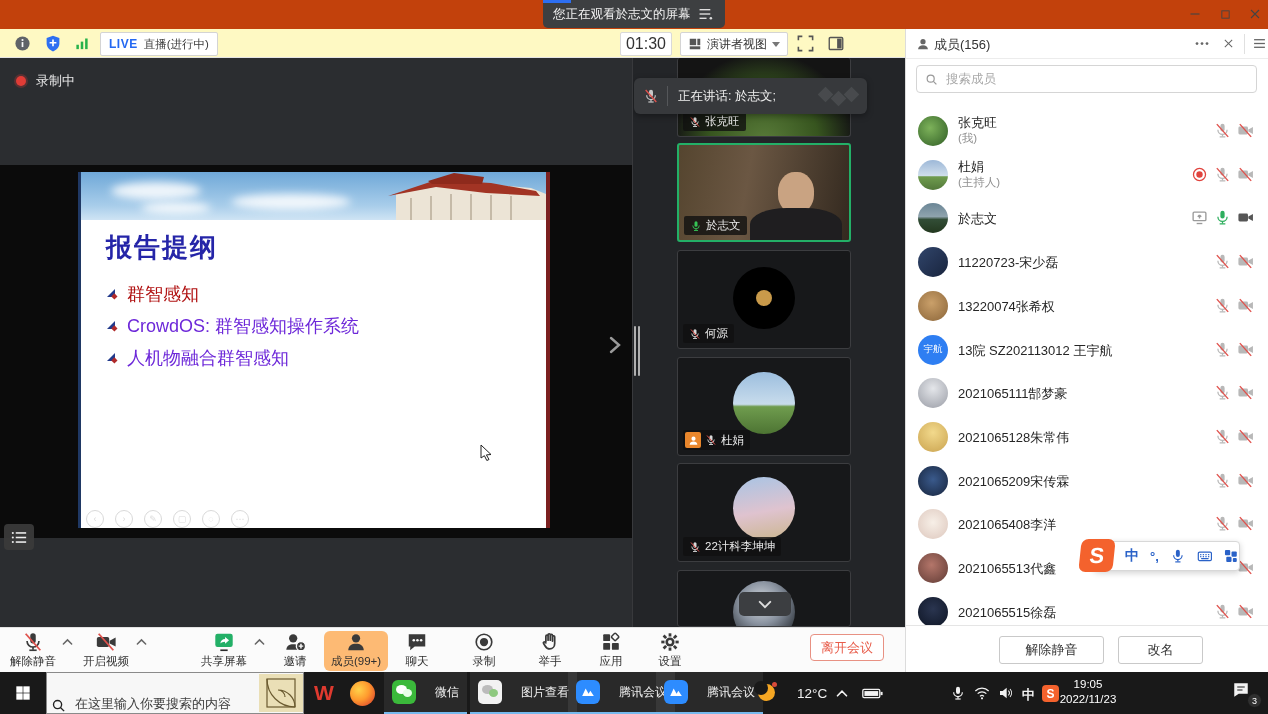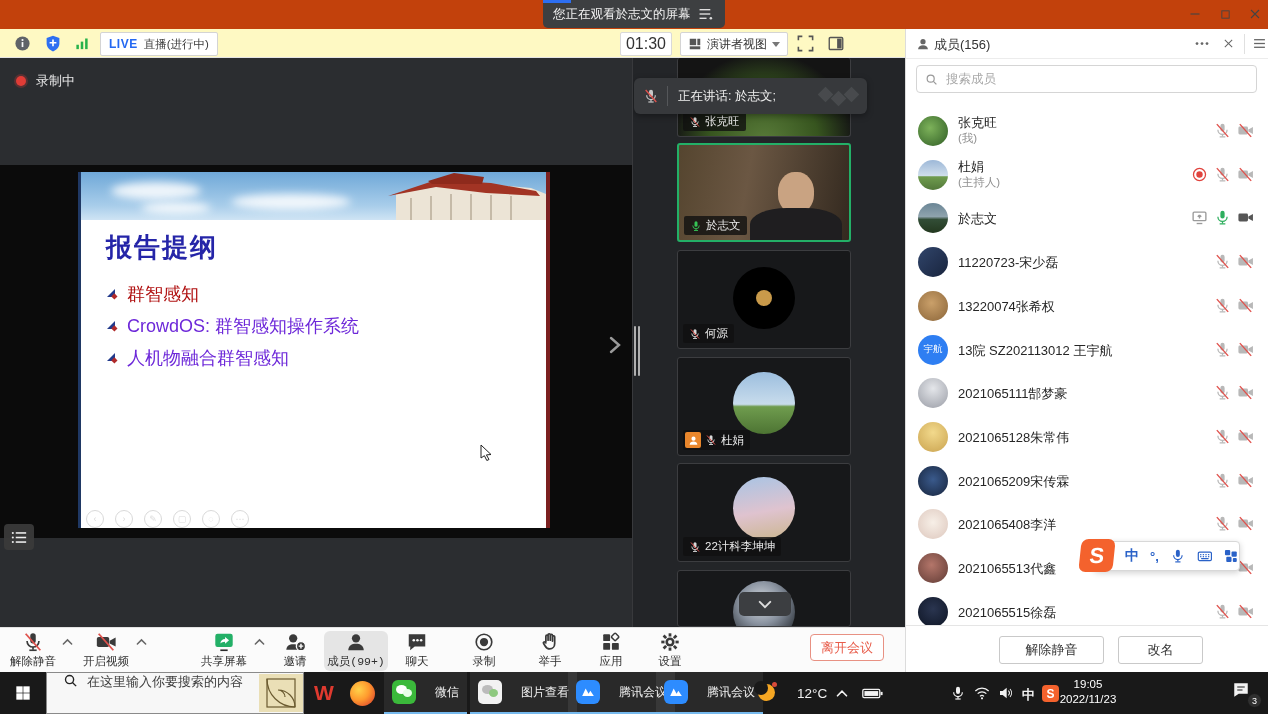--- a/index.html
+++ b/index.html
@@ -106,38 +106,38 @@
   .av8{background:radial-gradient(circle at 50% 45%,#3a5a8c,#17243c);}
   .av9{background:radial-gradient(circle at 50% 45%,#f7efe7,#ddc7bd);}
   .av10{background:radial-gradient(circle at 45% 40%,#b4766a,#5f3a34);}
   .av11{background:radial-gradient(circle at 50% 40%,#2a3550,#0e1524);}
 
   
   .bottombar{position:absolute;left:0;top:627px;width:905px;height:45px;background:#fbfbfb;border-top:1px solid #e2e2e2;box-sizing:border-box;}
   .tbitem{position:absolute;top:3px;width:64px;height:40px;text-align:center;cursor:pointer;}
   .tbitem .ic{width:22px;height:22px;margin:0 auto;display:block;color:#3a3a3a;}
   .tbitem .lbl{font-size:11.5px;color:#2e2e2e;margin-top:1px;white-space:nowrap;}
-  .tbitem.on{background:#e5e5e5;border-radius:6px;font-family:Liberation Mono, monospace;}
+  .tbitem.on{background:#fdba74;border-radius:6px;}
   .tbchev{position:absolute;top:10px;width:11px;height:8px;color:#666;}
   .leavebtn{position:absolute;left:810px;top:6px;width:74px;height:27px;border:1px solid #e89183;border-radius:4px;background:#fff;
     color:#e85c4a;font-size:13px;display:flex;align-items:center;justify-content:center;cursor:pointer;font-family:inherit;}
 
   
   .ime{position:absolute;left:1094px;top:541px;width:146px;height:30px;background:#fff;border:1px solid #d8d8d8;border-radius:4px;
     box-shadow:0 2px 6px rgba(0,0,0,.18);display:flex;align-items:center;gap:11px;padding-left:30px;box-sizing:border-box;}
   .slogo{position:absolute;left:1080px;top:539px;width:34px;height:33px;background:#f4622d;border-radius:7px;transform:skewX(-6deg);
     display:flex;align-items:center;justify-content:center;color:#fff;font-weight:bold;font-size:22px;z-index:3;}
   .imetxt{color:#2a62c8;font-weight:bold;font-size:14px;}
   .imeic{width:16px;height:16px;color:#2a62c8;}
 
   
   .taskbar{position:absolute;left:0;top:672px;width:1268px;height:42px;background:#191919;}
   .tstart{position:absolute;left:0;top:0;width:46px;height:42px;display:flex;align-items:center;justify-content:center;cursor:pointer;}
   .tsearch{position:absolute;left:46px;top:0;width:258px;height:42px;background:#f7f7f7;border:1px solid #8a8a8a;box-sizing:border-box;
-    display:flex;align-items:flex-start;gap:9px;padding:0 16px;}
+    display:flex;align-items:flex-end;gap:9px;padding:0 4px;}
   .tsearch .ph{font-size:13px;color:#3c3c3c;white-space:nowrap;}
   .spiralbox{position:absolute;left:259px;top:2px;width:44px;height:38px;background:#eadfb6;display:flex;align-items:center;justify-content:center;}
   .tapp{position:absolute;top:0;height:42px;display:flex;align-items:center;gap:7px;padding:0 8px;box-sizing:border-box;cursor:pointer;}
   .tapp.on{background:rgba(255,255,255,.07);border-bottom:2px solid #76b9ed;}
   .tapp .lbl{color:#f0f0f0;font-size:12px;white-space:nowrap;margin-left:12px;}
   .trayic{position:absolute;top:13px;width:16px;height:16px;color:#f2f2f2;}
   .clock{position:absolute;left:1052px;top:5px;width:72px;color:#fff;font-size:11.5px;text-align:center;line-height:15px;cursor:default;}
   .notif{position:absolute;left:1232px;top:9px;width:26px;height:24px;cursor:pointer;}
   .nbadge{position:absolute;right:-4px;bottom:-3px;width:13px;height:13px;border-radius:50%;background:#2f2f2f;border:1px solid #191919;
     color:#fff;font-size:9px;display:flex;align-items:center;justify-content:center;}

